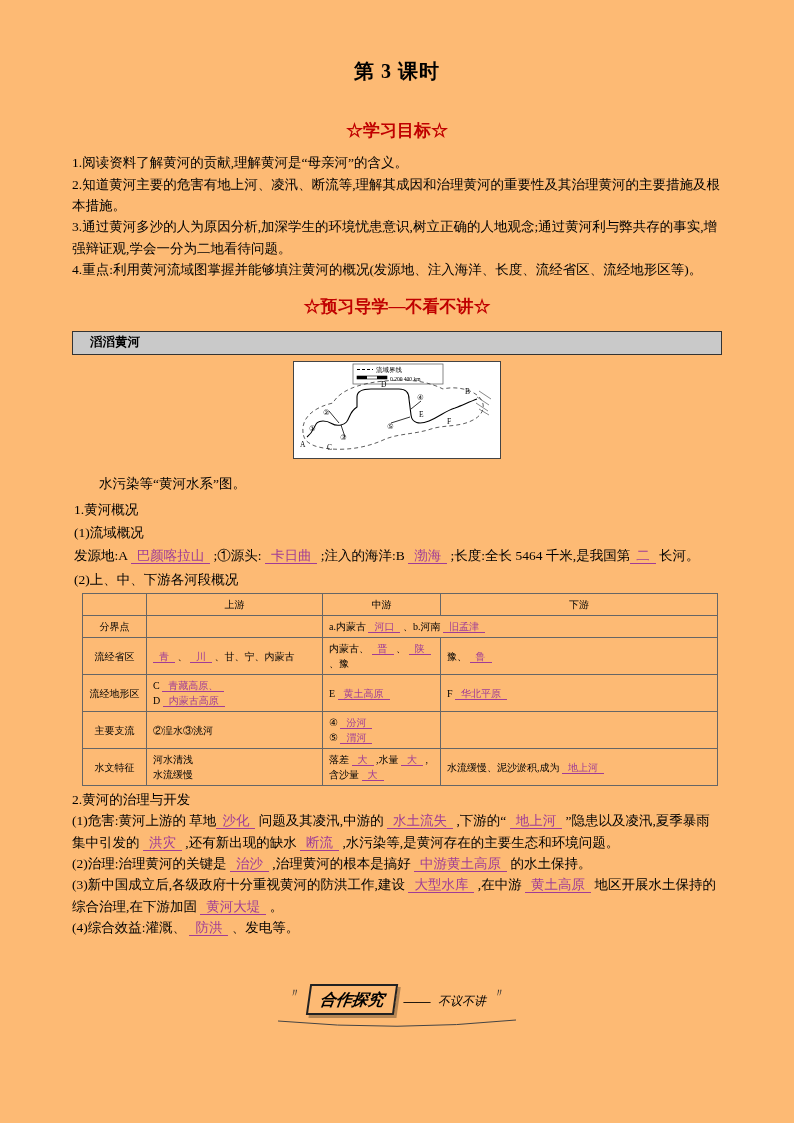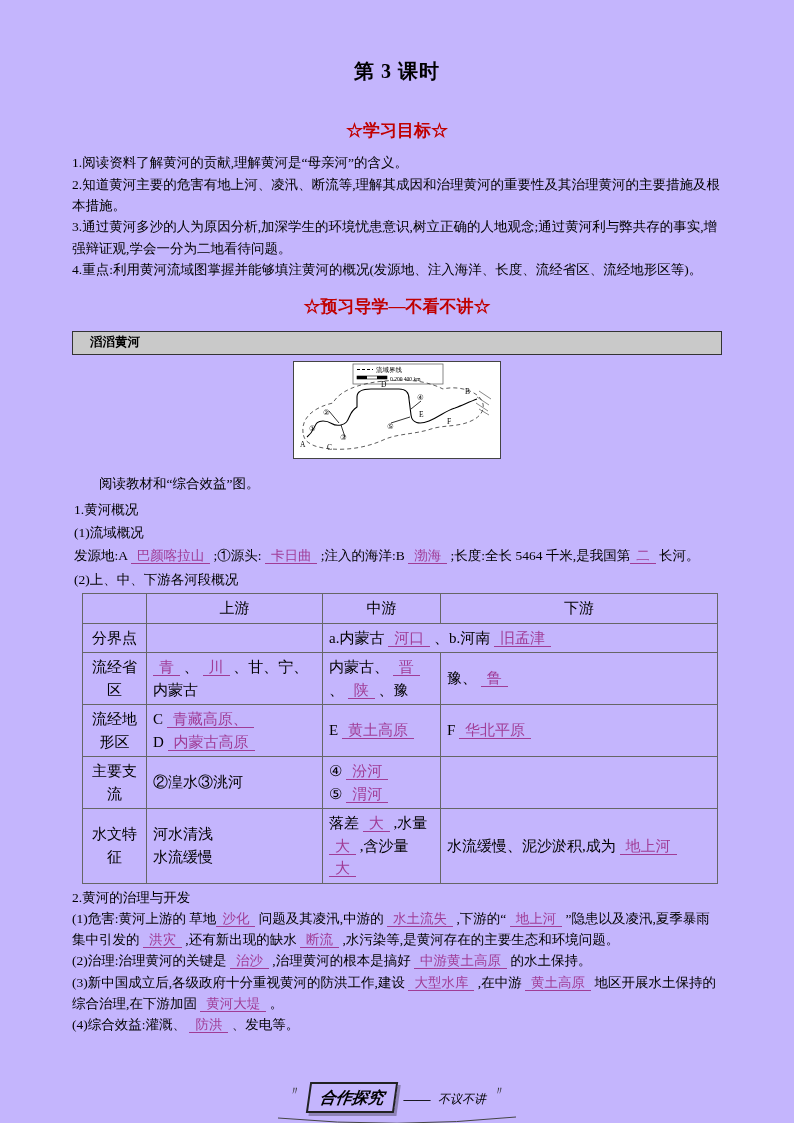--- a/index.html
+++ b/index.html
@@ -1,35 +1,35 @@
 <!DOCTYPE html>
 <html><head>
 <meta charset="utf-8">
 <style>
   * { margin:0; padding:0; box-sizing:border-box; }
   html,body { background:#ffffff; }
   .page {
-    width:794px; height:1123px; margin:0 auto; background:#c4b5fd;
+    width:794px; height:1123px; margin:0 auto; background:#fdba74;
     padding:56px 72px 30px 72px; overflow:hidden;
     font-family:"Liberation Serif","DejaVu Serif",serif;
     font-size:13.5px; line-height:1.58; color:#000;
   }
   .doc-title { text-align:center; font-size:20px; font-weight:bold; letter-spacing:1px; margin-bottom:30px; }
   .sec-head { text-align:center; color:#C00000; font-size:17px; font-weight:bold; margin:14px 0 8px 0; }
   .objectives p { margin:0; }
   .banner {
     background:#c9c9c9; border:1px solid #333; font-size:12.5px; font-weight:bold;
     padding:1px 17px; margin:10px 0 6px 0;
   }
   .map-wrap { text-align:center; margin:2px 0 8px 0; }
   .map-box { display:inline-block; line-height:0; }
   .indent { text-indent:2em; margin:4px 0; }
   .plain { margin:2px; }
   .ans { color:#A03C96; border-bottom:1px solid #A03C96; padding:0 6px; }
-  .info-table { border-collapse:collapse; width:636px; margin:3px 0 3px 10px; font-size:15px; line-height:1.5; }
+  .info-table { border-collapse:collapse; width:636px; margin:3px 0 3px 10px; font-size:10px; line-height:1.5; }
   .info-table td { border:1px solid #666; padding:3px 6px; vertical-align:middle; }
   .info-table .lbl, .info-table .hdr { text-align:center; }
   .info-table .tc { text-align:left; }
   .gap-top { margin-top:21px; }
   .mgmt p { margin:0; }
   .footer-logo { text-align:center; margin-top:46px; }
   .logo-row { display:inline-block; white-space:nowrap; }
   .deco { font-size:12px; color:#333; vertical-align:top; margin:0 4px; }
   .logo-box {
     display:inline-block; border:2px solid #222; padding:1px 10px;
@@ -89,21 +89,21 @@
         <text x="154" y="63" font-size="7.5">F</text>
         <text x="16" y="70" font-size="7.5">①</text>
         <text x="30" y="54" font-size="7.5">②</text>
         <text x="47" y="79" font-size="7.5">③</text>
         <text x="124" y="39" font-size="7.5">④</text>
         <text x="94" y="68" font-size="7.5">⑤</text>
       </svg>
     </span>
   </div>
 
-  <p class="indent">阅读教材和“综合效益”图。</p>
+  <p class="indent">水污染等“黄河水系”图。</p>
 
   <p class="plain">1.黄河概况</p>
   <p class="plain">(1)流域概况</p>
   <p class="plain"><span>发源地:A </span><span class="ans">巴颜喀拉山</span><span> ;①源头: </span><span class="ans">卡日曲</span><span> ;注入的海洋:B </span><span class="ans">渤海</span><span> ;长度:全长 5464 千米,是我国第</span><span class="ans">二</span><span> 长河。</span></p>
   <p class="plain">(2)上、中、下游各河段概况</p>
 
   <table class="info-table">
     <colgroup>
       <col style="width:64px">
         <col style="width:176px">

